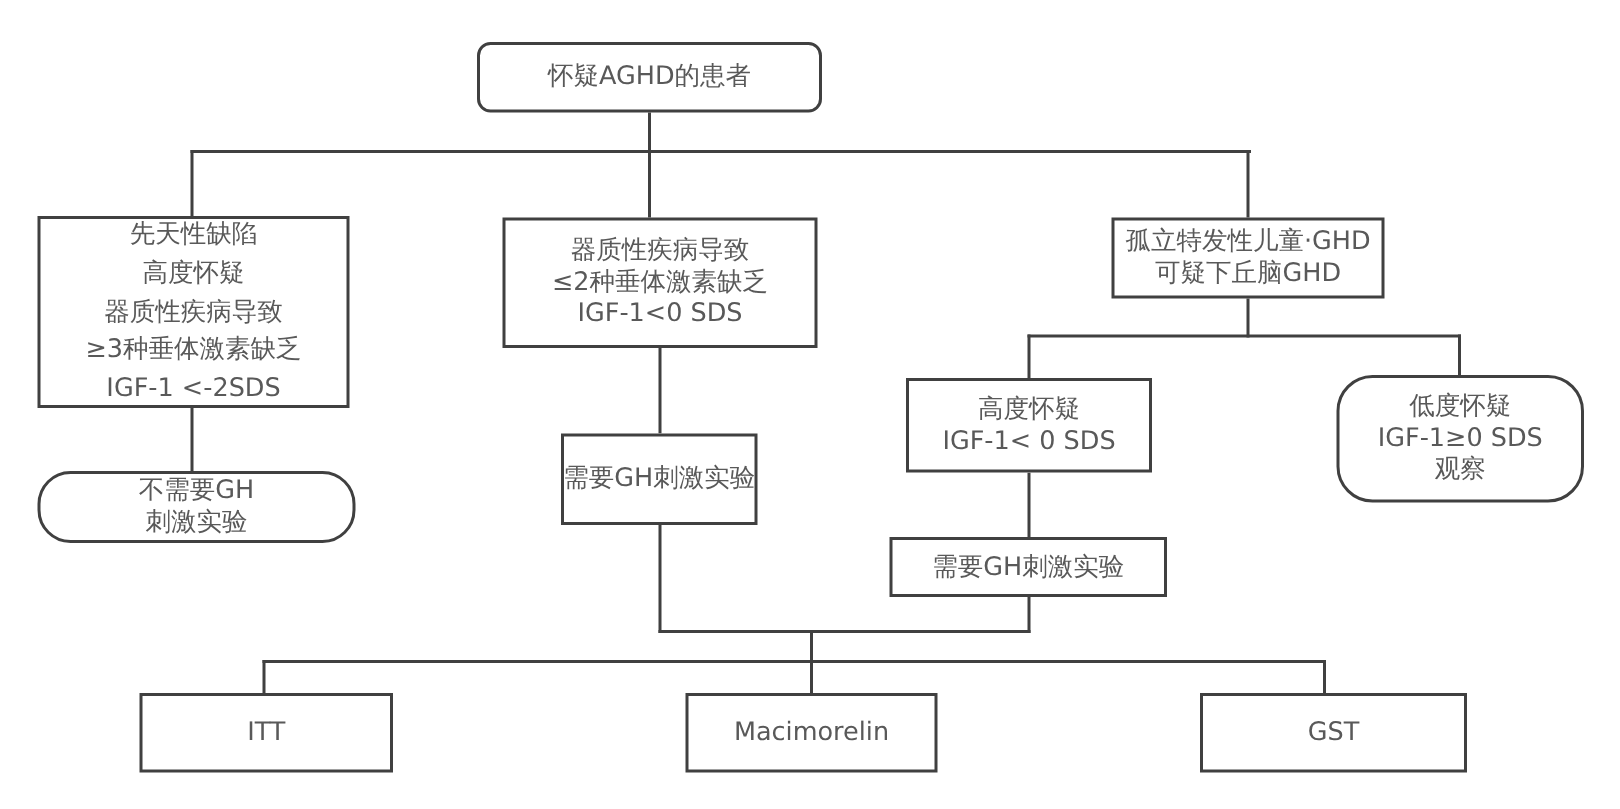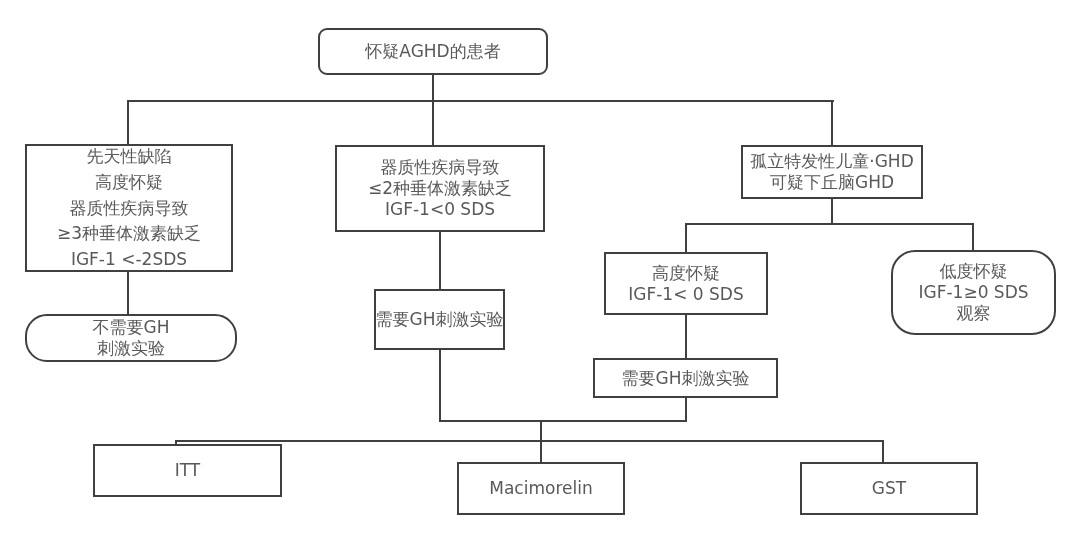--- a/index.html
+++ b/index.html
@@ -96,21 +96,21 @@
   </div>
 
   <div class="vline" style="left:439px;top:350px;height:72px;"></div>
   <div class="vline" style="left:685px;top:398px;height:24px;"></div>
   <div class="hline" style="left:439px;top:420px;width:248px;"></div>
   <div class="vline" style="left:540px;top:420px;height:42px;"></div>
   <div class="hline" style="left:175px;top:440px;width:709px;"></div>
   <div class="vline" style="left:175px;top:440px;height:22px;"></div>
   <div class="vline" style="left:882px;top:440px;height:22px;"></div>
 
-  <div class="box" style="left:93px;top:444px;width:189px;height:53px;">
+  <div class="box" style="left:93px;top:462px;width:169px;height:53px;">
     <span>ITT</span>
   </div>
   <div class="box" style="left:457px;top:462px;width:168px;height:53px;">
     <span>Macimorelin</span>
   </div>
   <div class="box" style="left:800px;top:462px;width:178px;height:53px;">
     <span>GST</span>
   </div>
 
 </div>

